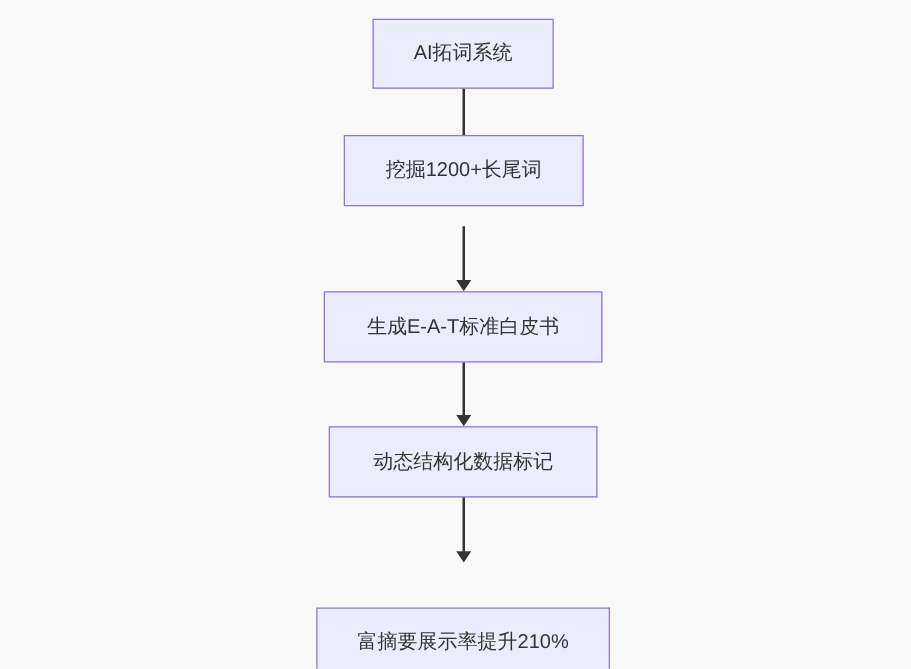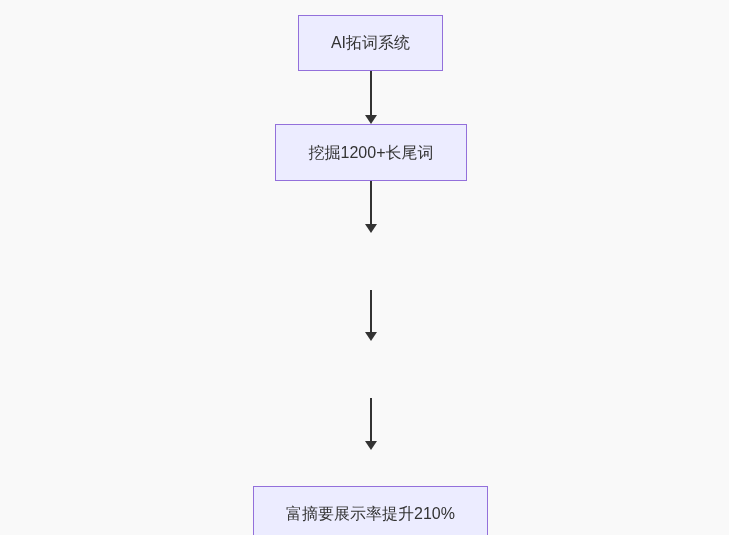--- a/index.html
+++ b/index.html
@@ -59,35 +59,41 @@
 
   <div class="node" style="left:298px;top:15px;width:145px;height:56px;">
     <span>AI拓词系统</span>
   </div>
 
   <div class="edge" style="left:365px;top:71px;height:53px;">
     <div class="line"></div>
     <div class="head"></div>
   </div>
 
-  <div class="node" style="left:275px;top:124px;width:192px;height:57px;justify-content:center;">
+  <div class="node" style="left:275px;top:108px;width:192px;height:57px;justify-content:center;">
     <span>挖掘1200+长尾词</span>
   </div>
 
   <div class="edge" style="left:365px;top:181px;height:52px;">
     <div class="line"></div>
     <div class="head"></div>
   </div>
 
+  <div class="node" style="left:259px;top:233px;width:223px;height:57px;">
+    <span>生成E-A-T标准白皮书</span>
+  </div>
 
   <div class="edge" style="left:365px;top:290px;height:51px;">
     <div class="line"></div>
     <div class="head"></div>
   </div>
 
+  <div class="node" style="left:263px;top:341px;width:215px;height:57px;">
+    <span>动态结构化数据标记</span>
+  </div>
 
   <div class="edge" style="left:365px;top:398px;height:52px;">
     <div class="line"></div>
     <div class="head"></div>
   </div>
 
   <div class="node" style="left:253px;top:450px;width:235px;height:56px;margin-top:36px;">
     <span>富摘要展示率提升210%</span>
   </div>
 

